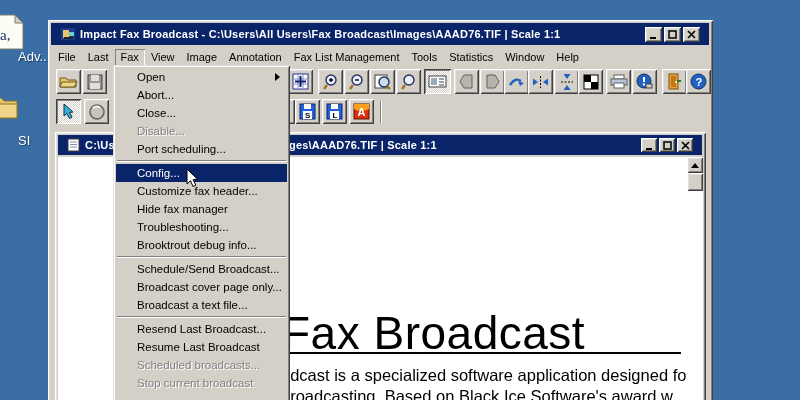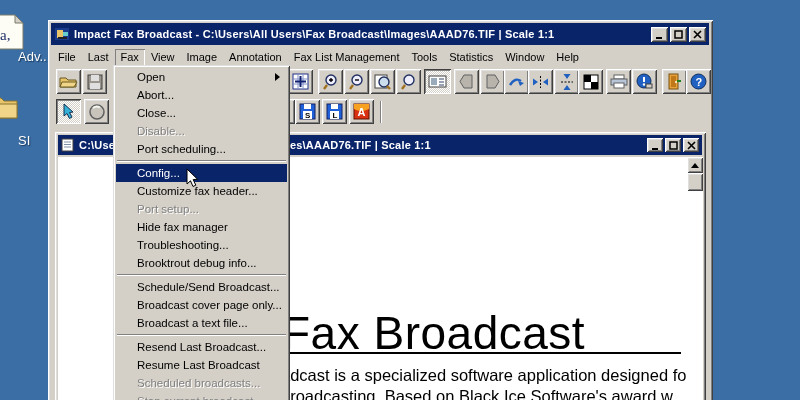--- a/index.html
+++ b/index.html
@@ -22,21 +22,21 @@
             background-image: conic-gradient(#FFFFFF 0 25%, transparent 0 50%, #FFFFFF 0 75%, transparent 0);
             background-size:2px 2px; }
   .abs { position:absolute; }
 
   
   .dt-icon-label { position:absolute; color:#fff; font-size:13px; text-shadow:1px 1px 1px #1a3a5c;margin-left:16px; }
 
   
   #main-window { position:absolute; left:48px; top:20px; width:665px; height:384px; }
   .titlebar { position:absolute; left:3px; right:4px; top:3px; height:22px;
-              background:#0A246A; display:flex; align-items:center; padding:0 3px; }
+              background:#0A246A; display:flex; align-items:center; padding:0 9px; }
   .titlebar .ttext { color:#fff; font-size:11px; font-weight:bold; white-space:nowrap;
                      overflow:hidden; flex:1; margin-left:4px; letter-spacing:0.2px; }
   .cap-btns { display:flex; gap:2px; }
   .cap-btn { width:17px; height:15px; font-size:9px; font-weight:bold; color:#000; }
   .cap-btn svg { display:block; }
 
   
   #menubar { position:absolute; left:4px; right:4px; top:28px; height:19px;
              display:flex; align-items:center; font-size:11px; color:#000; }
   .mb-item { padding:2px 6px 3px 6px; }
@@ -355,21 +355,20 @@
   <div class="menu-item">
     <span>Open</span><span class="submenu-arrow"></span>
   </div>
   <div class="menu-item">Abort...</div>
   <div class="menu-item">Close...</div>
   <div class="menu-item disabled">Disable...</div>
   <div class="menu-item">Port scheduling...</div>
   <div class="menu-sep"></div>
   <div class="menu-item hl">Config...</div>
   <div class="menu-item">Customize fax header...</div>
-  <div class="menu-item disabled">Port setup...</div>
   <div class="menu-item">Hide fax manager</div>
   <div class="menu-item">Troubleshooting...</div>
   <div class="menu-item">Brooktrout debug info...</div>
   <div class="menu-sep"></div>
   <div class="menu-item">Schedule/Send Broadcast...</div>
   <div class="menu-item">Broadcast cover page only...</div>
   <div class="menu-item">Broadcast a text file...</div>
   <div class="menu-sep"></div>
   <div class="menu-item">Resend Last Broadcast...</div>
   <div class="menu-item">Resume Last Broadcast</div>

